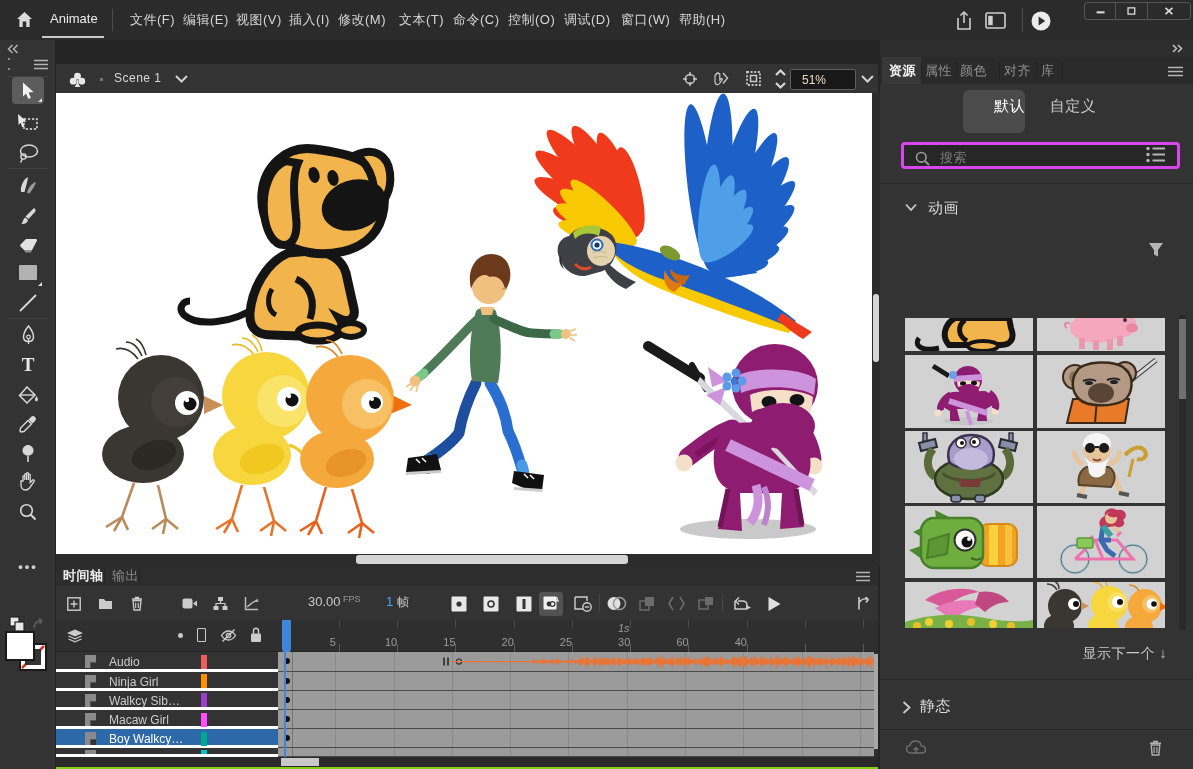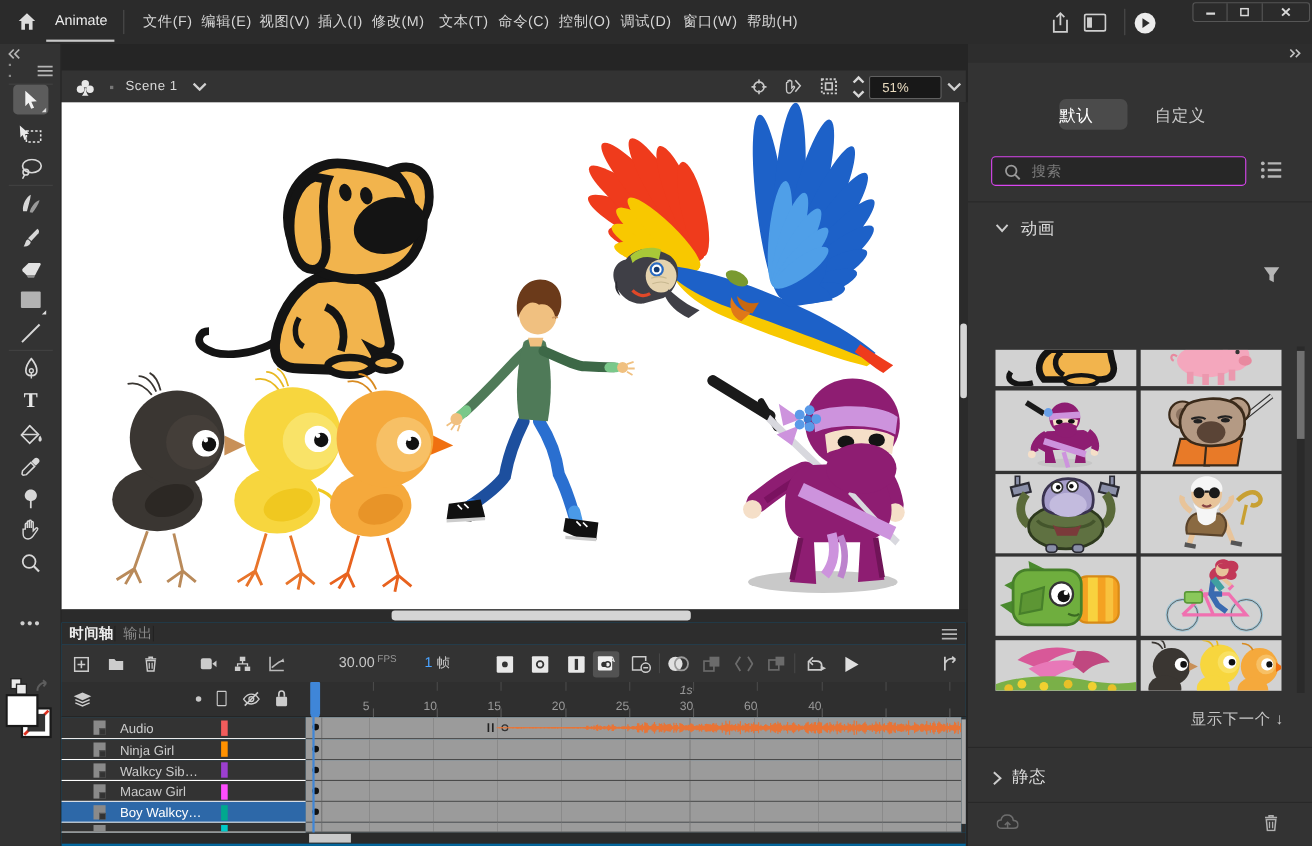--- a/index.html
+++ b/index.html
@@ -26,42 +26,42 @@
 #doctab .x{position:absolute;right:8px;top:0;font-weight:normal;color:#9a9a9a;font-size:12px}
 
 #editbar{position:absolute;left:56px;top:64px;width:822px;height:29px;background:#333}
 
 #canvas{position:absolute;left:56px;top:93px;width:816px;height:461px;background:#ffffff;overflow:hidden}
 #vscroll{position:absolute;left:872px;top:93px;width:8px;height:461px;background:#2b2b2b}
 #vthumb{position:absolute;left:873px;top:294px;width:6px;height:68px;background:#d5d5d5;border-radius:3px}
 #hscroll{position:absolute;left:56px;top:554px;width:824px;height:12px;background:#2b2b2b}
 #hthumb{position:absolute;left:356px;top:555px;width:272px;height:9px;background:#d5d5d5;border-radius:3px}
 
-#timeline{position:absolute;left:56px;top:566px;width:822px;height:203px;background:#0369a1}
+#timeline{position:absolute;left:56px;top:566px;width:822px;height:203px;background:#84cc16}
 #tl-tabs{position:absolute;left:0;top:0;width:822px;height:20px;background:#2d2d2d}
 #tl-toolbar{position:absolute;left:0;top:20px;width:822px;height:34px;background:#333}
 #tl-head{position:absolute;left:0;top:54px;width:822px;height:32px;background:#2f2f2f;border-bottom:1px solid #252525}
-.tlrow{position:absolute;left:0;width:222px;height:19.2px;background:#333;border-bottom:1px solid #ffffff}
+.tlrow{position:absolute;left:0;width:222px;height:19.2px;background:#333;border-bottom:3px solid #ffffff}
 .track{position:absolute;left:222px;width:596px;height:19.2px;background:#9b9b9b;border-bottom:1px solid #4a4a4a;
 background-image:linear-gradient(90deg,#757575,#757575),repeating-linear-gradient(90deg, transparent 0, transparent 57.3px, #8a8a8a 57.3px, #8a8a8a 58.3px);
 background-size:1px 100%,auto auto;background-position:13.6px 0,0 0;background-repeat:no-repeat,repeat}
 .lname{position:absolute;left:53px;top:3px;font-size:12px;color:#ccc}
 .chip{position:absolute;left:145px;top:2.5px;width:6px;height:14px}
 .licon{position:absolute;left:29px;top:3px;width:11px;height:13px;background:#8a8a8a}
 .licon:after{content:"";position:absolute;right:-0px;bottom:0;width:5px;height:5px;background:#333;border-top:1px solid #555;border-left:1px solid #555}
 .kdot{position:absolute;top:6px;width:6px;height:6px;border-radius:50%;background:#111}
 
 #rpanel{position:absolute;left:880px;top:40px;width:313px;height:729px;background:#333}
 #rp-top{position:absolute;left:0;top:0;width:313px;height:17px;background:#2d2d2d}
 #rp-tabs{position:absolute;left:0;top:17px;width:313px;height:27px;background:#2a2a2a}
 .rtab{position:absolute;top:0;height:27px;line-height:27px;font-size:13px;color:#909090;text-align:center}
-#btn-def{position:absolute;left:83px;top:50px;width:62px;height:28px;background:#4b4b4b;border-radius:6px;
-color:#fff;font-size:15px;text-align:left;line-height:31px}
+#btn-def{position:absolute;left:83px;top:50px;width:62px;height:43px;background:#4b4b4b;border-radius:6px;
+color:#fff;font-size:15px;text-align:right;line-height:31px}
 #btn-cust{position:absolute;left:168px;top:50px;width:50px;height:31px;color:#c8c8c8;font-size:15px;text-align:center;line-height:31px}
-#searchbox{position:absolute;left:21px;top:102px;width:232px;height:27px;background:#272727;border:1px solid #d946ef;border-radius:4px}
+#searchbox{position:absolute;left:21px;top:102px;width:279px;height:27px;background:#272727;border:3px solid #d946ef;border-radius:4px}
 #rp-div1{position:absolute;left:0px;top:143px;width:313px;height:1px;background:#282828}
 .ddl{position:absolute;left:21px;width:230px;height:28px;background:#2b2b2b;border:1px solid #565656;border-radius:3px;
 color:#ccc;font-size:13px;line-height:26px;padding-left:15px}
 .cell{position:absolute;background:#d2d2d2;overflow:hidden}
 .cjk{letter-spacing:.5px}
 </style></head>
 <body>
 <div id="app">
 
 <div id="topbar">
@@ -655,20 +655,36 @@
 <div class="abs" style="left:225px;top:192px;width:38px;height:7.5px;background:#c9c9c9"></div>
       </div>
 </div>
 
 <div id="rpanel">
   <div id="rp-top">
     <svg class="abs" style="left:292px;top:4px" width="11" height="9" viewBox="0 0 11 9">
           <path d="M1 1 L4.5 4.5 L1 8 M6 1 L9.5 4.5 L6 8" stroke="#c0c0c0" stroke-width="1.5" fill="none"></path>
         </svg>
   </div>
+  <div id="rp-tabs">
+    <div class="abs" style="left:2px;top:0;width:39px;height:27px;background:#383838"></div>
+    <div class="rtab cjk" style="left:9px;color:#f5f5f5;font-weight:bold">资源</div>
+    <div class="rtab cjk" style="left:45px">属性</div>
+    <div class="rtab cjk" style="left:80px">颜色</div>
+    <div class="rtab cjk" style="left:124px">对齐</div>
+    <div class="rtab cjk" style="left:161px">库</div>
+    <div class="abs" style="left:41px;top:5px;width:1px;height:17px;background:#222"></div>
+    <div class="abs" style="left:76px;top:5px;width:1px;height:17px;background:#222"></div>
+    <div class="abs" style="left:119px;top:5px;width:1px;height:17px;background:#222"></div>
+    <div class="abs" style="left:156px;top:5px;width:1px;height:17px;background:#222"></div>
+    <div class="abs" style="left:182px;top:5px;width:1px;height:17px;background:#222"></div>
+    <svg class="abs" style="left:288px;top:9px" width="15" height="11" viewBox="0 0 15 11">
+          <path d="M0 1.5 H15 M0 5.5 H15 M0 9.5 H15" stroke="#b5b5b5" stroke-width="1.7"></path>
+        </svg>
+  </div>
   <div id="btn-def" class="cjk">默认</div>
   <div id="btn-cust" class="cjk">自定义</div>
   <div id="searchbox">
     <svg class="abs" style="left:11px;top:6px" width="15" height="15" viewBox="0 0 15 15">
           <circle cx="6.3" cy="6.3" r="4.8" fill="none" stroke="#9a9a9a" stroke-width="1.6"></circle>
           <path d="M10 10 L14 14" stroke="#9a9a9a" stroke-width="1.8"></path>
         </svg>
     <div class="abs cjk" style="left:36px;top:0;height:25px;line-height:25px;font-size:13px;color:#7d7d7d">搜索</div>
   </div>
   <svg class="abs" style="left:266px;top:106px" width="19" height="17" viewBox="0 0 19 17">

